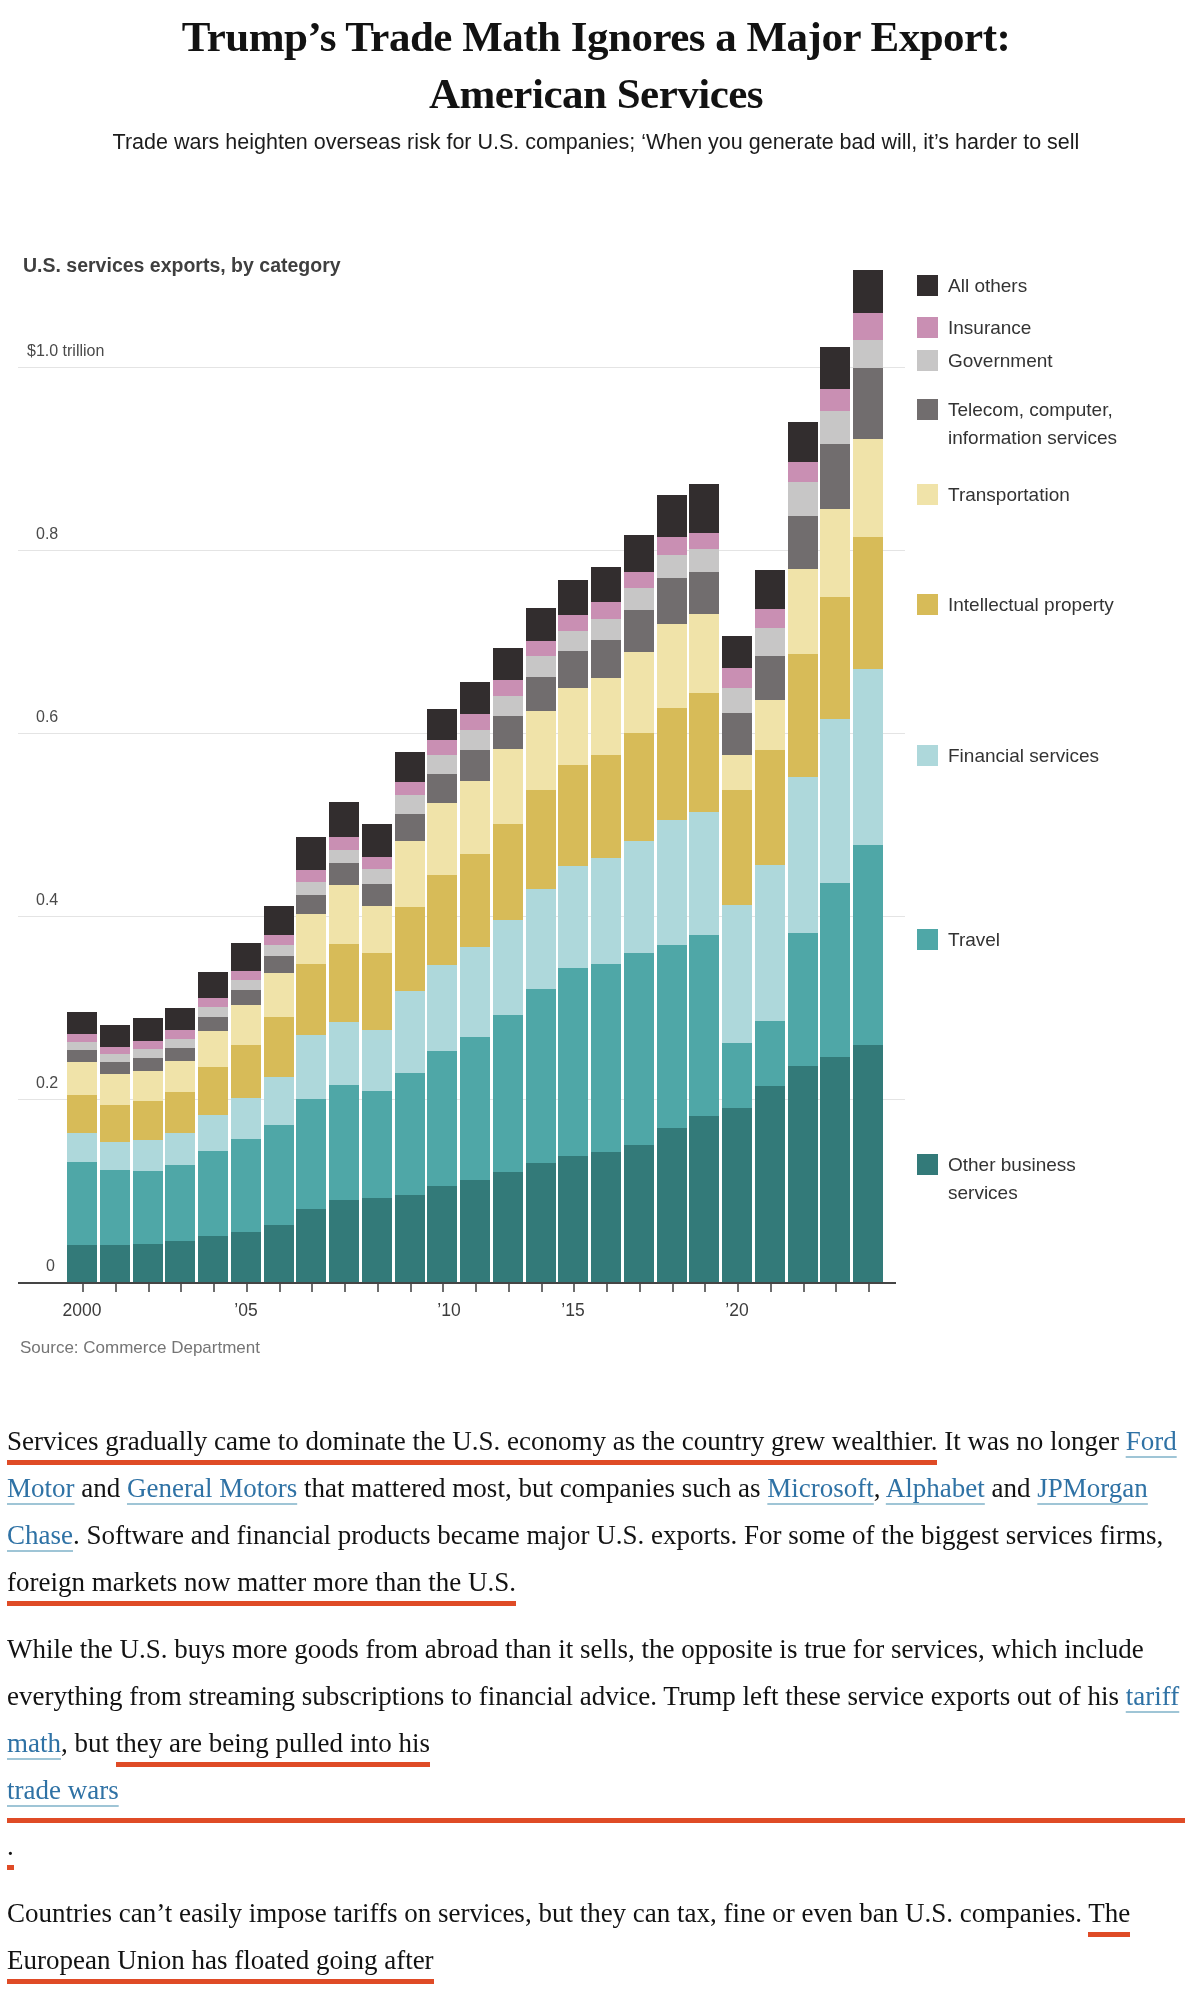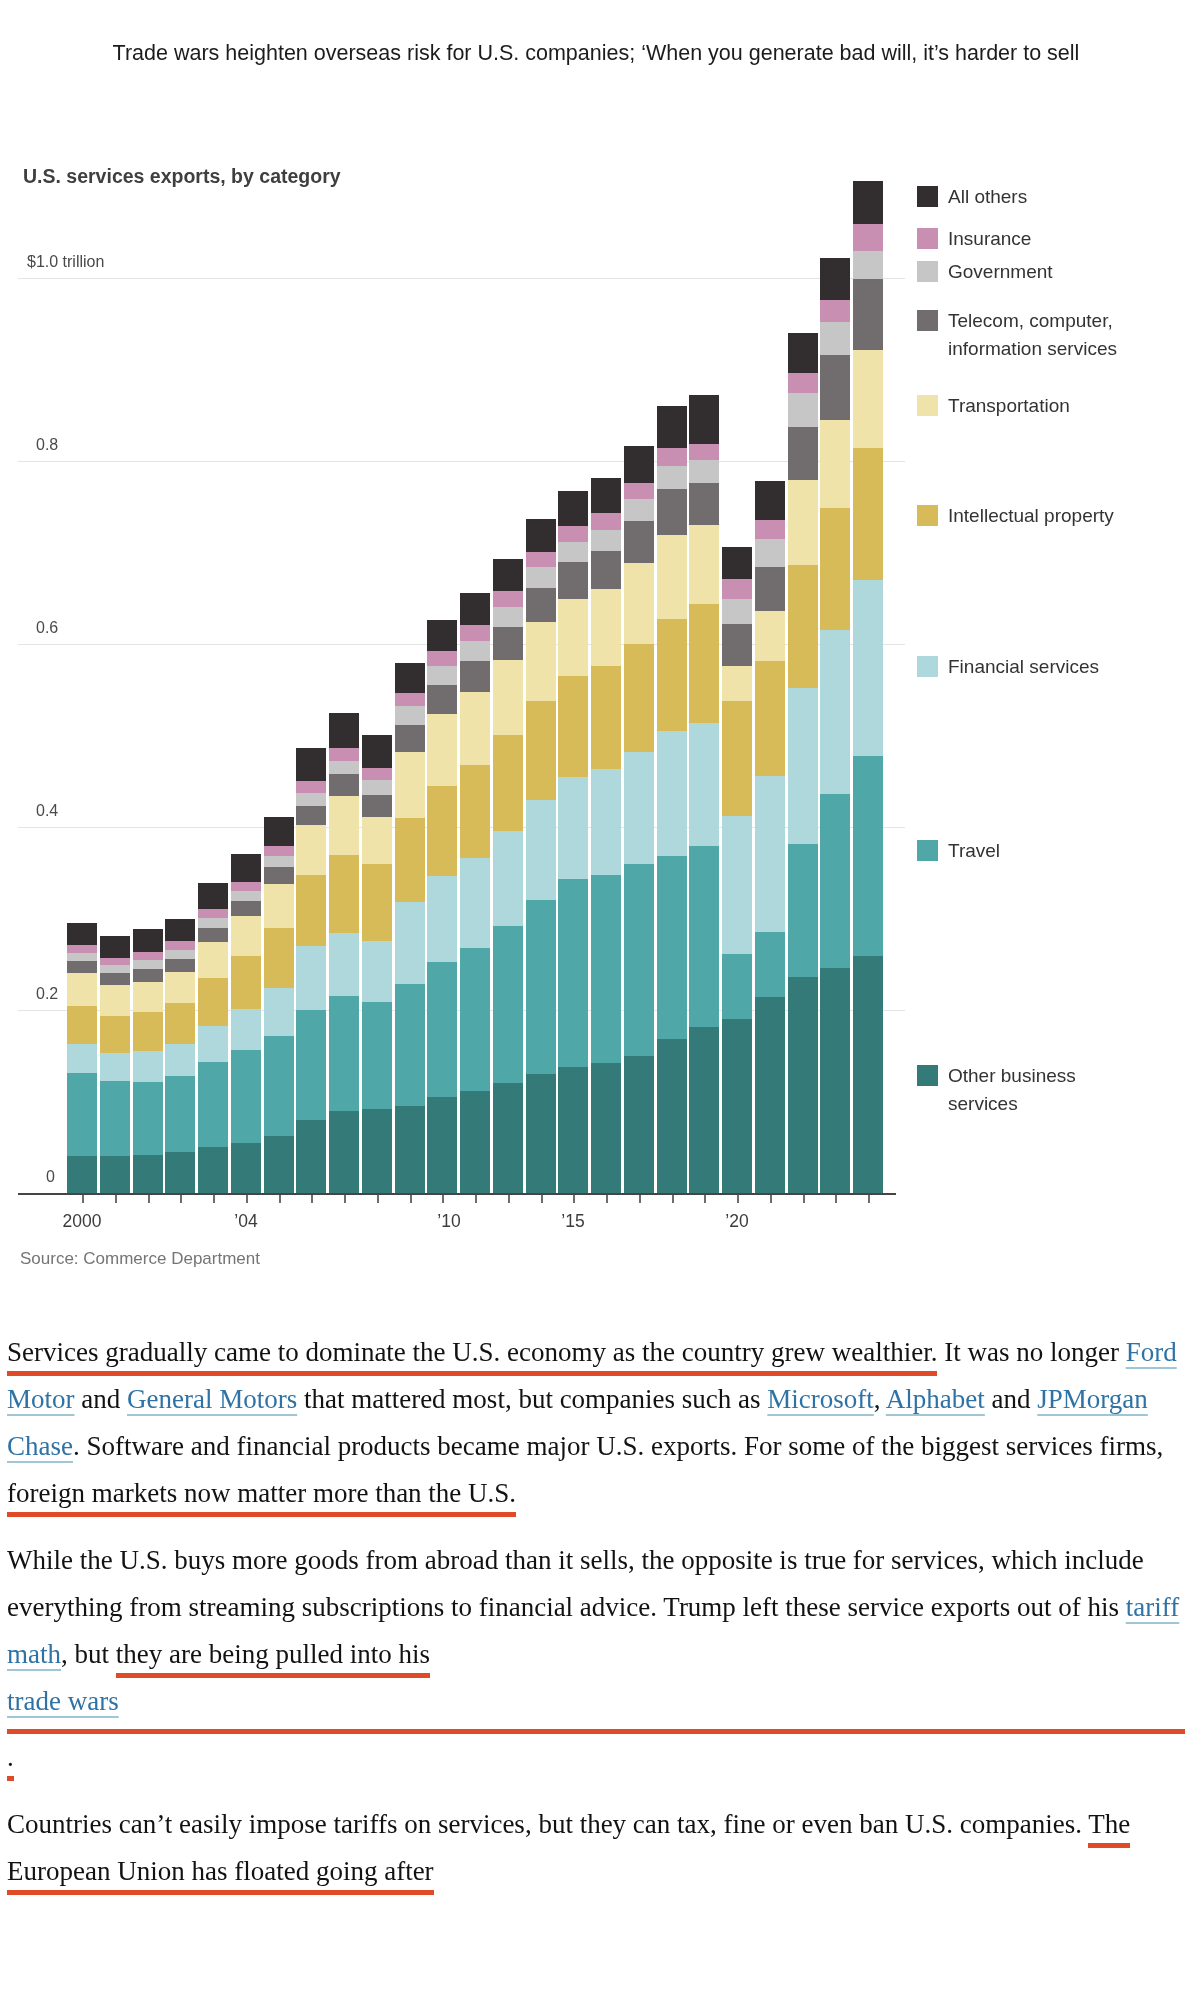--- a/index.html
+++ b/index.html
@@ -3,21 +3,21 @@
 <meta charset="utf-8">
 <style>
   * { margin:0; padding:0; box-sizing:border-box; }
   html,body { background:#fff; }
   .page { position:relative; width:1192px; height:2016px; margin:0 auto; overflow:hidden;
           background:#fff; font-family:"Liberation Sans", sans-serif; }
 
   
   .headline { padding-top:8px; text-align:center; font-family:"Liberation Serif", serif;
               font-weight:700; font-size:43px; line-height:57px; color:#121212; letter-spacing:-0.5px; }
-  .dek { margin-top:38px; text-align:center; font-size:21.5px; line-height:31px; color:#1c1c1c; }
+  .dek { margin-top:5px; text-align:center; font-size:21.5px; line-height:31px; color:#1c1c1c; }
 
   
   .chart { position:relative; margin-top:90px; height:1132px; }
   .chart-title { position:absolute; left:23px; top:6px; font-size:19.5px; font-weight:700; color:#3f3f3f; }
   .gridline { position:absolute; height:1px; background:#e4e4e4; }
   .axis-line { position:absolute; height:2px; background:#454545; }
   .ylab { position:absolute; font-size:16px; color:#4a4a4a; }
   .bar { position:absolute; display:flex; flex-direction:column-reverse; }
   .seg { width:100%; }
   .tick { position:absolute; width:2px; height:8px; background:#6d6d6d; }
@@ -35,20 +35,24 @@
   .para + .para { margin-top:20px; }
   .rl { border-bottom:5px solid #df4b26; padding-bottom:4px; }
   a.lnk { color:#2f72a5; text-decoration:underline; text-decoration-color:#9fc5d6;
           text-decoration-thickness:2px; text-underline-offset:6px; cursor:pointer; }
 </style>
 </head>
 <body>
 
 <div class="page">
 
+  <h1 class="headline">
+    <div>Trump’s Trade Math Ignores a Major Export:</div>
+    <div>American Services</div>
+  </h1>
 
   <div class="dek">
     <div>Trade wars heighten overseas risk for U.S. companies; ‘When you generate bad will, it’s harder to sell</div>
   </div>
 
   <div class="chart" id="chart">
     <div class="chart-title">U.S. services exports, by category</div>
     <div class="source">Source: Commerce Department</div>
   <div class="ylab" style="left: 46px; top: 1009px;">0</div>
       <div class="gridline" style="left: 18px; top: 851px; width: 887px;"></div>
@@ -356,21 +360,21 @@
         <div class="seg" style="height: 131.8px; background: rgb(215, 187, 88);"></div>
         <div class="seg" style="height: 97.9px; background: rgb(240, 227, 169);"></div>
         <div class="seg" style="height: 71.4px; background: rgb(113, 109, 110);"></div>
         <div class="seg" style="height: 27.4px; background: rgb(199, 198, 198);"></div>
         <div class="seg" style="height: 27.4px; background: rgb(201, 143, 179);"></div>
         <div class="seg" style="height: 43px; background: rgb(50, 45, 46);"></div>
       </div>
       <div class="tick" style="left: 868px; top: 1036px;"></div>
       <div class="axis-line" style="left: 18px; top: 1034px; width: 878px;"></div>
       <div class="xlab" style="left: 82px; top: 1052px;">2000</div>
-      <div class="xlab" style="left: 246px; top: 1052px;">’04</div>
+      <div class="xlab" style="left: 246px; top: 1052px;">’05</div>
       <div class="xlab" style="left: 410px; top: 1052px; margin-left: 39px;">’10</div>
       <div class="xlab" style="left: 573px; top: 1052px;">’15</div>
       <div class="xlab" style="left: 737px; top: 1052px;">’20</div>
       <div class="legend-item" style="top: 27px;">
         <div class="swatch" style="background: rgb(50, 45, 46);"></div>
         <div class="legend-label">All others</div>
       </div>
       <div class="legend-item" style="top: 69px;">
         <div class="swatch" style="background: rgb(201, 143, 179);"></div>
         <div class="legend-label">Insurance</div>

